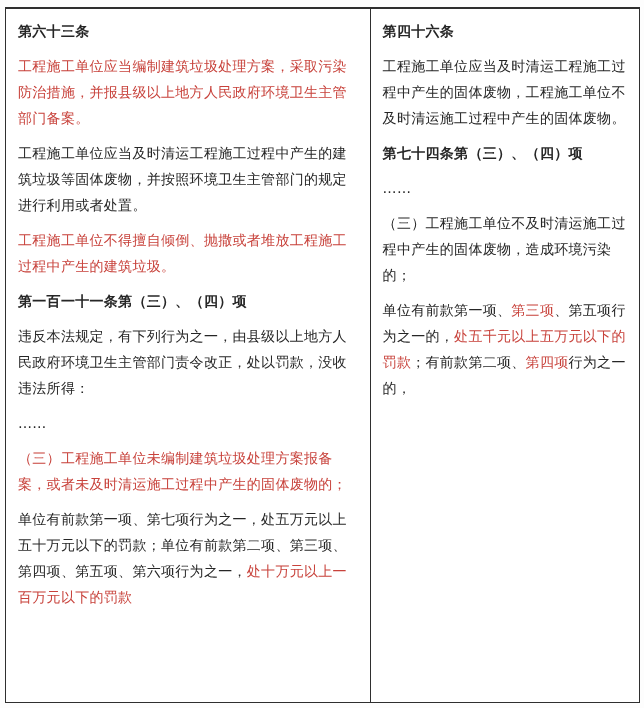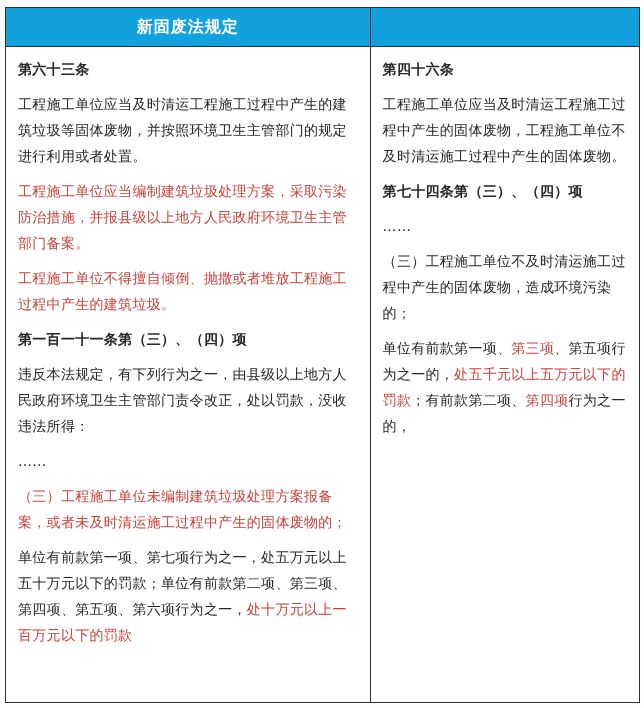--- a/index.html
+++ b/index.html
@@ -64,27 +64,26 @@
   .cell p:last-child { margin-bottom: 0; }
   .cell p.bold { font-weight: bold; }
   .red { color: var(--red-text, #c8423b); }
 </style>
 </head>
 <body>
 
 <div class="page-wrap">
   <div class="doc">
     <div class="header-row">
-      <div class="hcell left">新固废法规定</div>
     </div>
     <div class="body-row">
       <div class="cell left">
           <p class="bold"><span>第六十三条</span></p>
+          <p><span class="red">工程施工单位应当编制建筑垃圾处理方案，采取污染防治措施，并报县级以上地方人民政府环境卫生主管部门备案。</span></p>
           <p><span>工程施工单位应当及时清运工程施工过程中产生的建筑垃圾等固体废物，并按照环境卫生主管部门的规定进行利用或者处置。</span></p>
-          <p><span class="red">工程施工单位应当编制建筑垃圾处理方案，采取污染防治措施，并报县级以上地方人民政府环境卫生主管部门备案。</span></p>
           <p><span class="red">工程施工单位不得擅自倾倒、抛撒或者堆放工程施工过程中产生的建筑垃圾。</span></p>
           <p class="bold"><span>第一百一十一条第（三）、（四）项</span></p>
           <p><span>违反本法规定，有下列行为之一，由县级以上地方人民政府环境卫生主管部门责令改正，处以罚款，没收违法所得：</span></p>
           <p><span>……</span></p>
           <p><span class="red">（三）工程施工单位未编制建筑垃圾处理方案报备案，或者未及时清运施工过程中产生的固体废物的；</span></p>
           <p><span>单位有前款第一项、第七项行为之一，处五万元以上五十万元以下的罚款；单位有前款第二项、第三项、第四项、第五项、第六项行为之一，</span><span class="red">处十万元以上一百万元以下的罚款</span></p>
         </div>
       <div class="cell right">
           <p class="bold"><span>第四十六条</span></p>
           <p><span>工程施工单位应当及时清运工程施工过程中产生的固体废物，工程施工单位不及时清运施工过程中产生的固体废物。</span></p>

